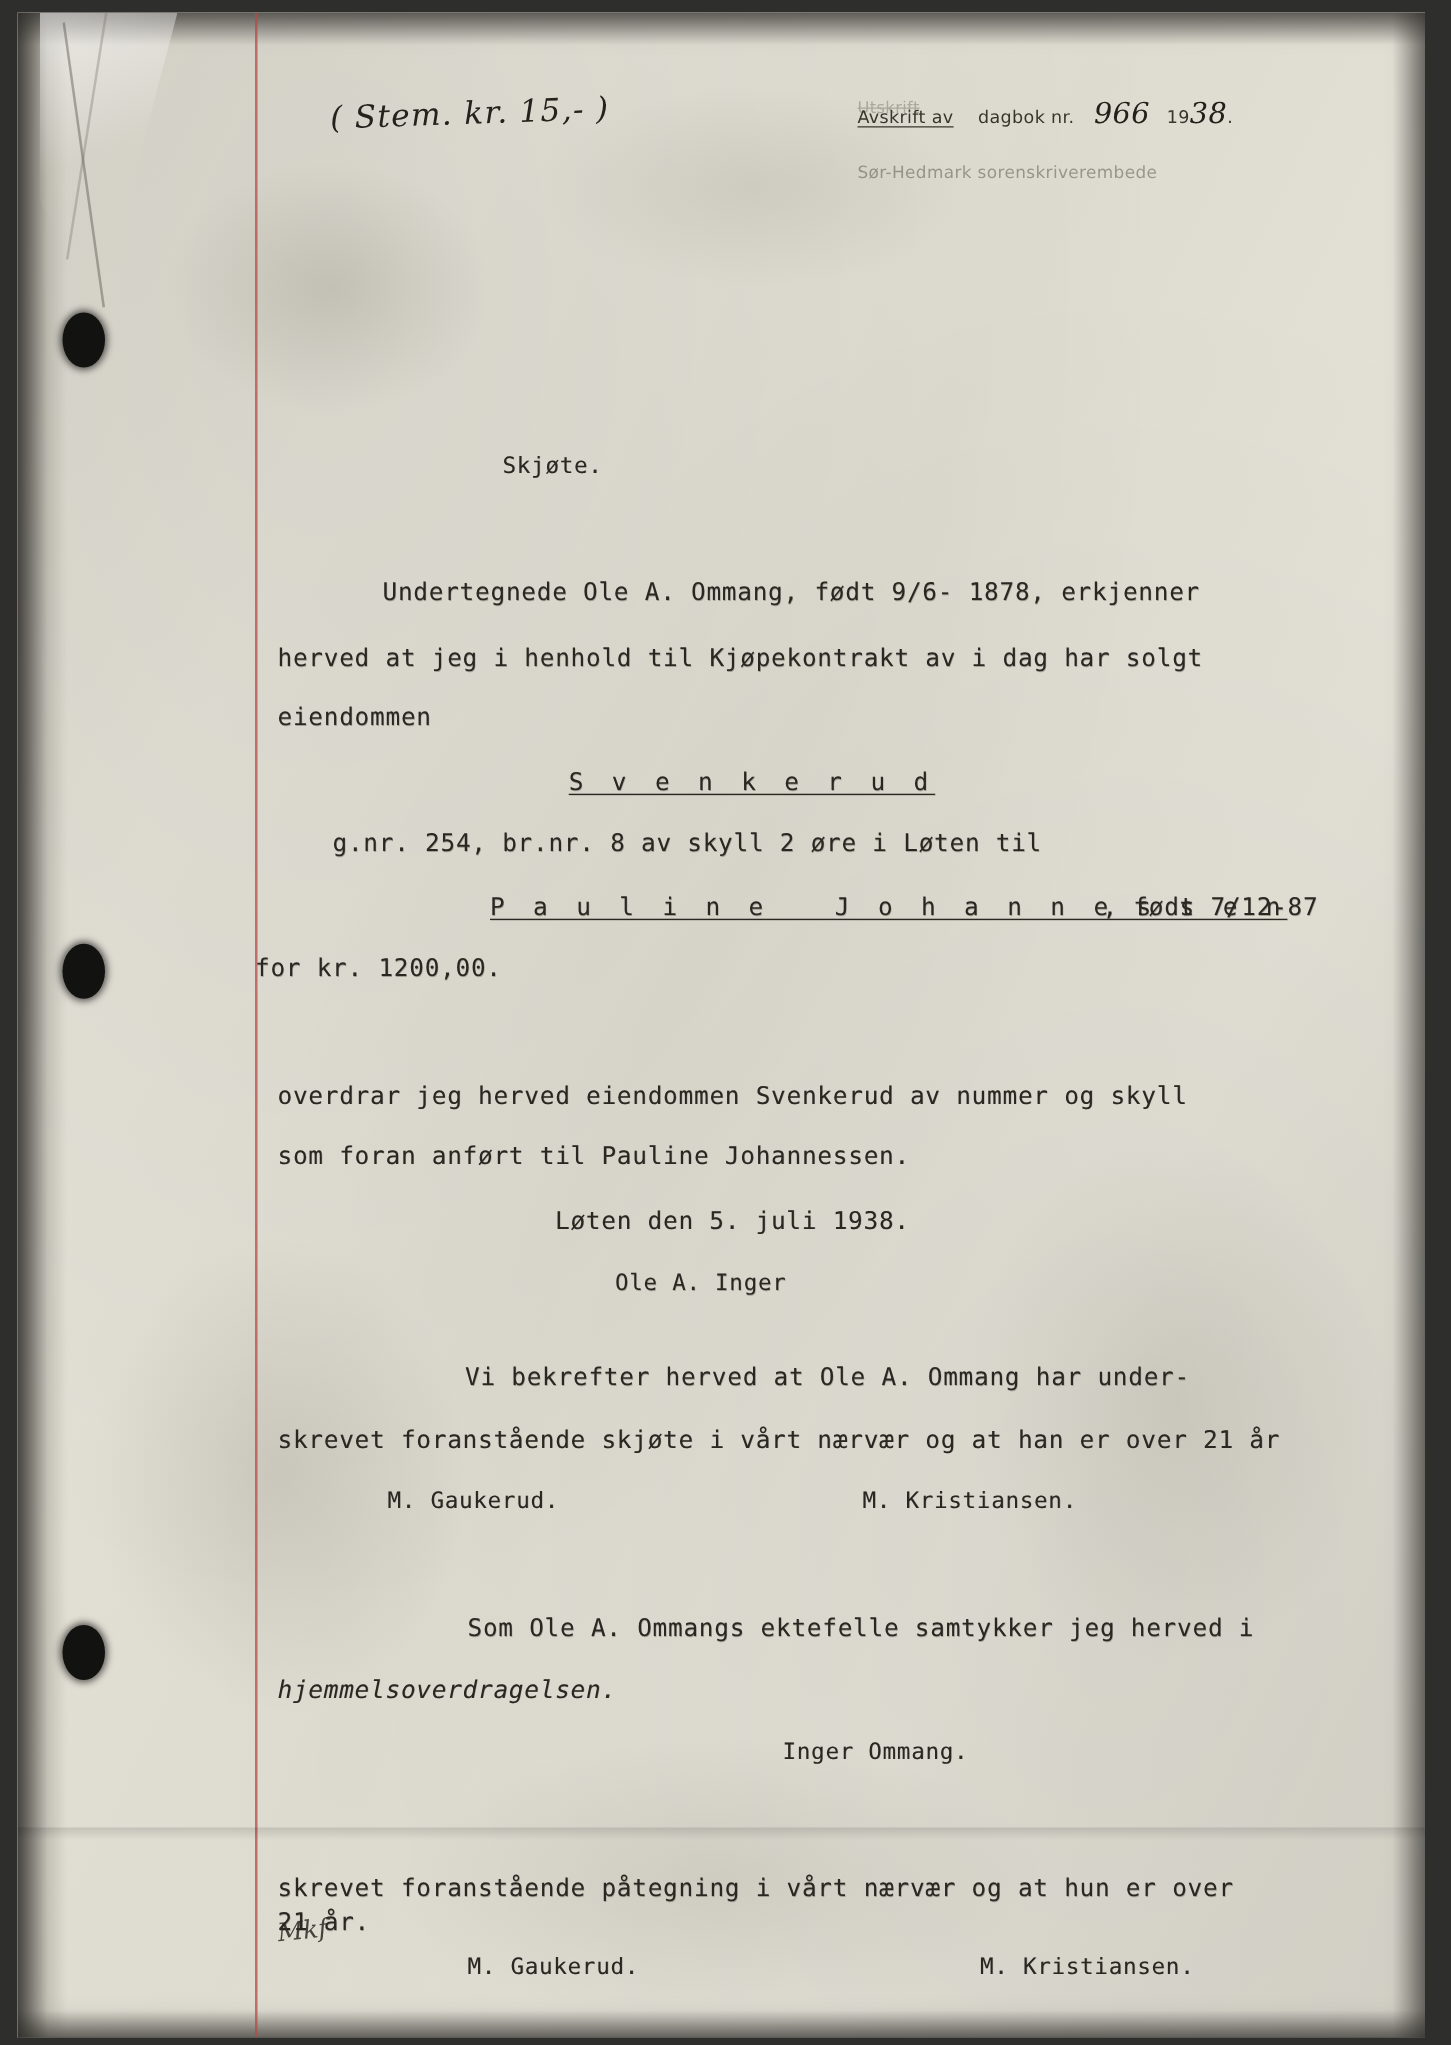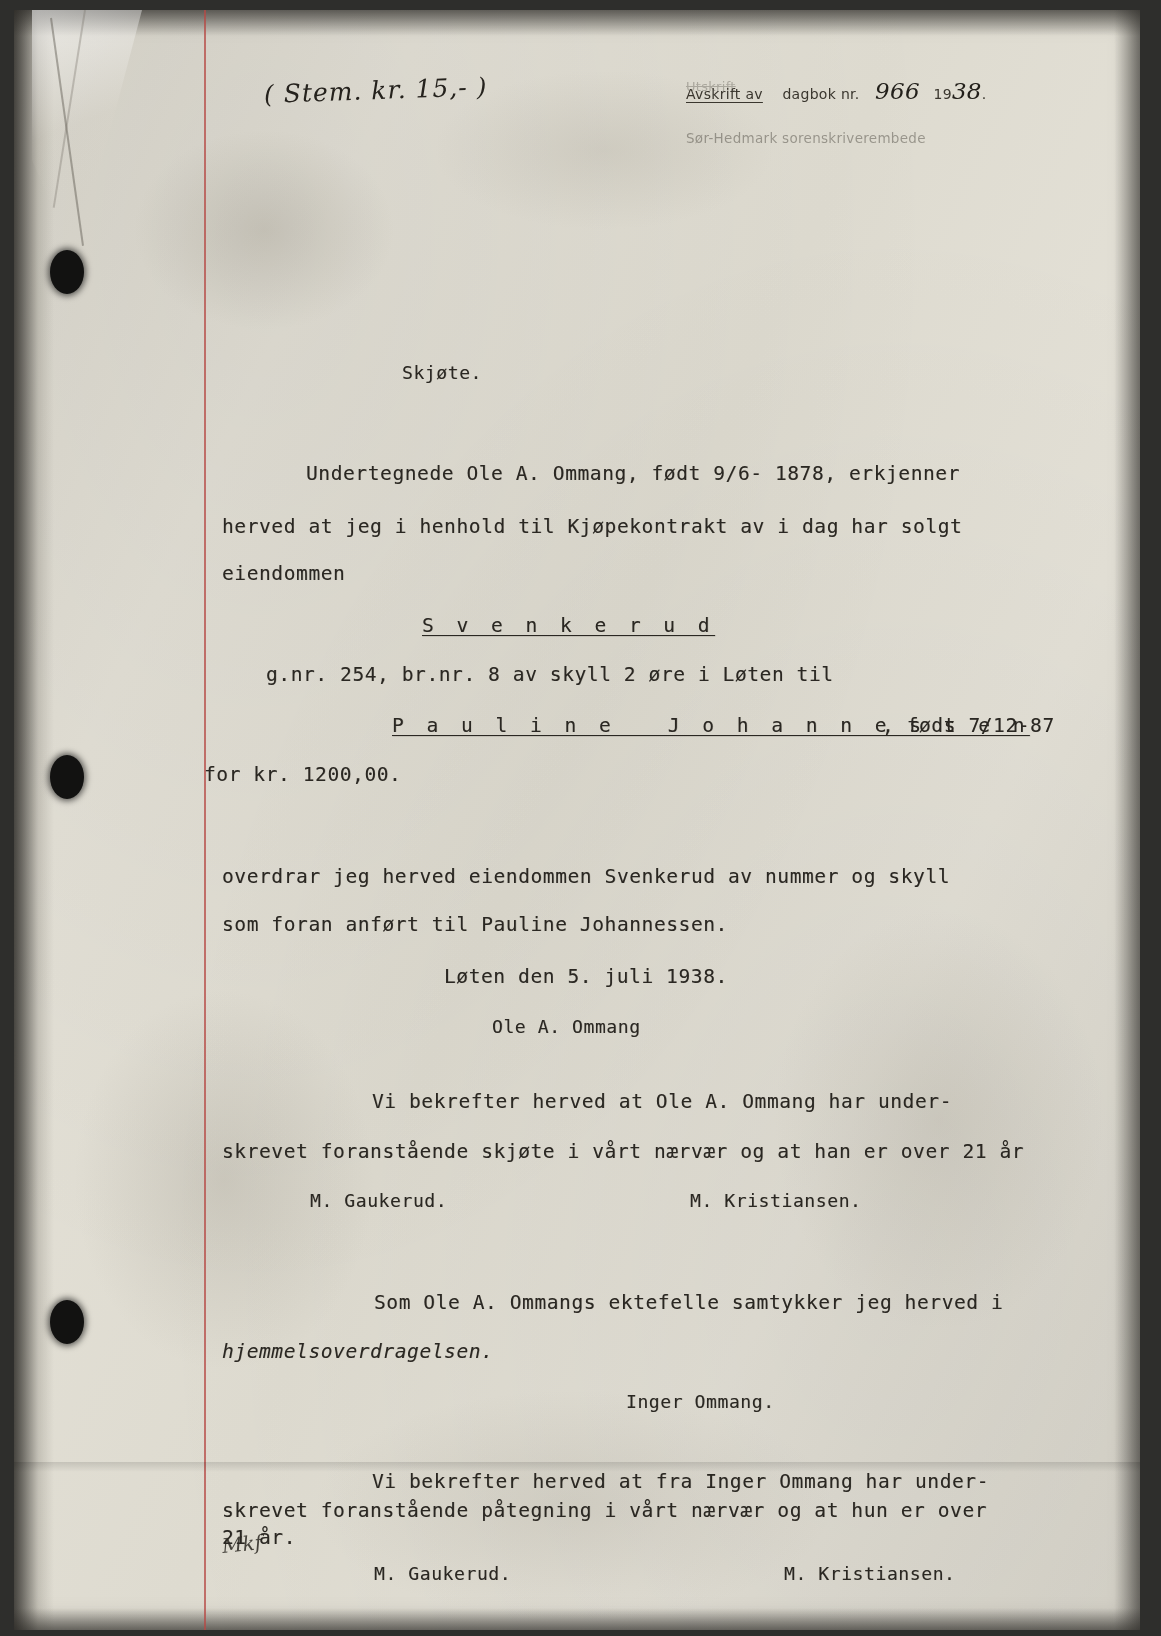--- a/index.html
+++ b/index.html
@@ -228,47 +228,46 @@
       <div class="stamp-line vfaded" style="position:absolute;left:0;top:1px;font-size:13px;text-decoration:line-through;">Utskrift</div>
       <div class="stamp-line faded" style="margin-top:26px;font-size:13.5px;">Sør-Hedmark sorenskriverembede</div>
     </div>
 
     <div class="typed" style="left:388px;top:352px;font-size:18px;text-align:center;">Skjøte.</div>
 
     <div class="typed" style="left:292px;top:452px;">Undertegnede Ole A. Ommang, født 9/6- 1878, erkjenner</div>
     <div class="typed" style="left:208px;top:505px;">herved at jeg i henhold til Kjøpekontrakt av i dag har solgt</div>
     <div class="typed" style="left:208px;top:552px;">eiendommen</div>
 
-    <div class="typed spaced u" style="left:408px;top:604px;">S v e n k e r u d</div>
+    <div class="typed spaced u" style="left:441px;top:604px;">S v e n k e r u d</div>
 
     <div class="typed" style="left:208px;top:653px;margin-left:44px;">g.nr. 254, br.nr. 8 av skyll 2 øre i Løten til</div>
 
     <div class="typed spaced u" style="left:378px;top:704px;">P a u l i n e   J o h a n n e s s e n</div>
     <div class="typed" style="left:868px;top:704px;">, født 7/12-87</div>
 
     <div class="typed" style="left:190px;top:753px;">for kr. 1200,00.</div>
 
     <div class="typed" style="left:208px;top:855px;">overdrar jeg herved eiendommen Svenkerud av nummer og skyll</div>
     <div class="typed" style="left:208px;top:903px;">som foran anført til Pauline Johannessen.</div>
 
     <div class="typed" style="left:430px;top:955px;">Løten den 5. juli 1938.</div>
 
-    <div class="typed" style="left:478px;top:1006px;font-size:18px;">Ole A. Ommang</div>
+    <div class="typed" style="left:478px;top:1006px;font-size:18px;">Ole A. Inger</div>
 
     <div class="typed" style="left:358px;top:1080px;">Vi bekrefter herved at Ole A. Ommang har under-</div>
     <div class="typed" style="left:208px;top:1130px;">skrevet foranstående skjøte i vårt nærvær og at han er over 21 år</div>
     <div class="typed" style="left:296px;top:1180px;font-size:18px;">M. Gaukerud.</div>
     <div class="typed" style="left:676px;top:1180px;font-size:18px;">M. Kristiansen.</div>
 
     <div class="typed" style="left:360px;top:1281px;">Som Ole A. Ommangs ektefelle samtykker jeg herved i</div>
     <div class="typed" style="left:208px;top:1330px;font-style:italic;">hjemmelsoverdragelsen.</div>
 
     <div class="typed" style="left:612px;top:1381px;font-size:18px;">Inger Ommang.</div>
 
-    <div class="typed" style="left:358px;top:1460px;">Vi bekrefter herved at fra Inger Ommang har under-</div>
     <div class="typed" style="left:208px;top:1489px;">skrevet foranstående påtegning i vårt nærvær og at hun er over</div>
     <div class="typed" style="left:208px;top:1516px;">21 år.</div>
     <div class="typed" style="left:360px;top:1553px;font-size:18px;">M. Gaukerud.</div>
     <div class="typed" style="left:770px;top:1553px;font-size:18px;">M. Kristiansen.</div>
 
     <div id="scribble">Mkf</div>
 
   </div>
 </div>
 

